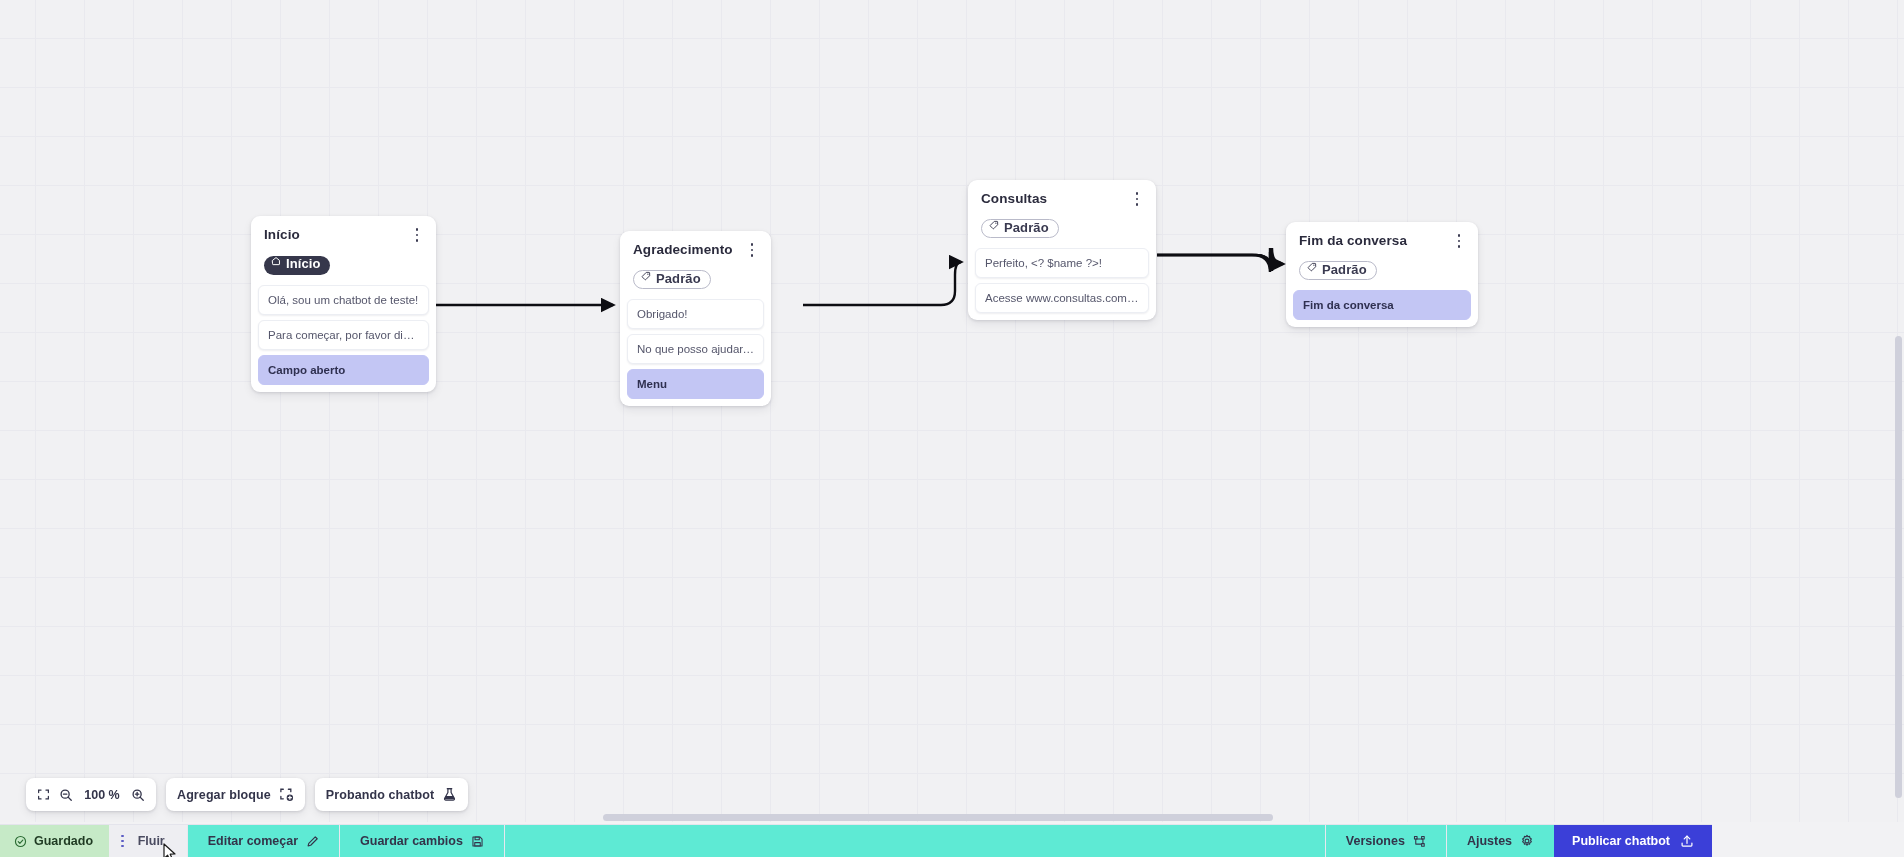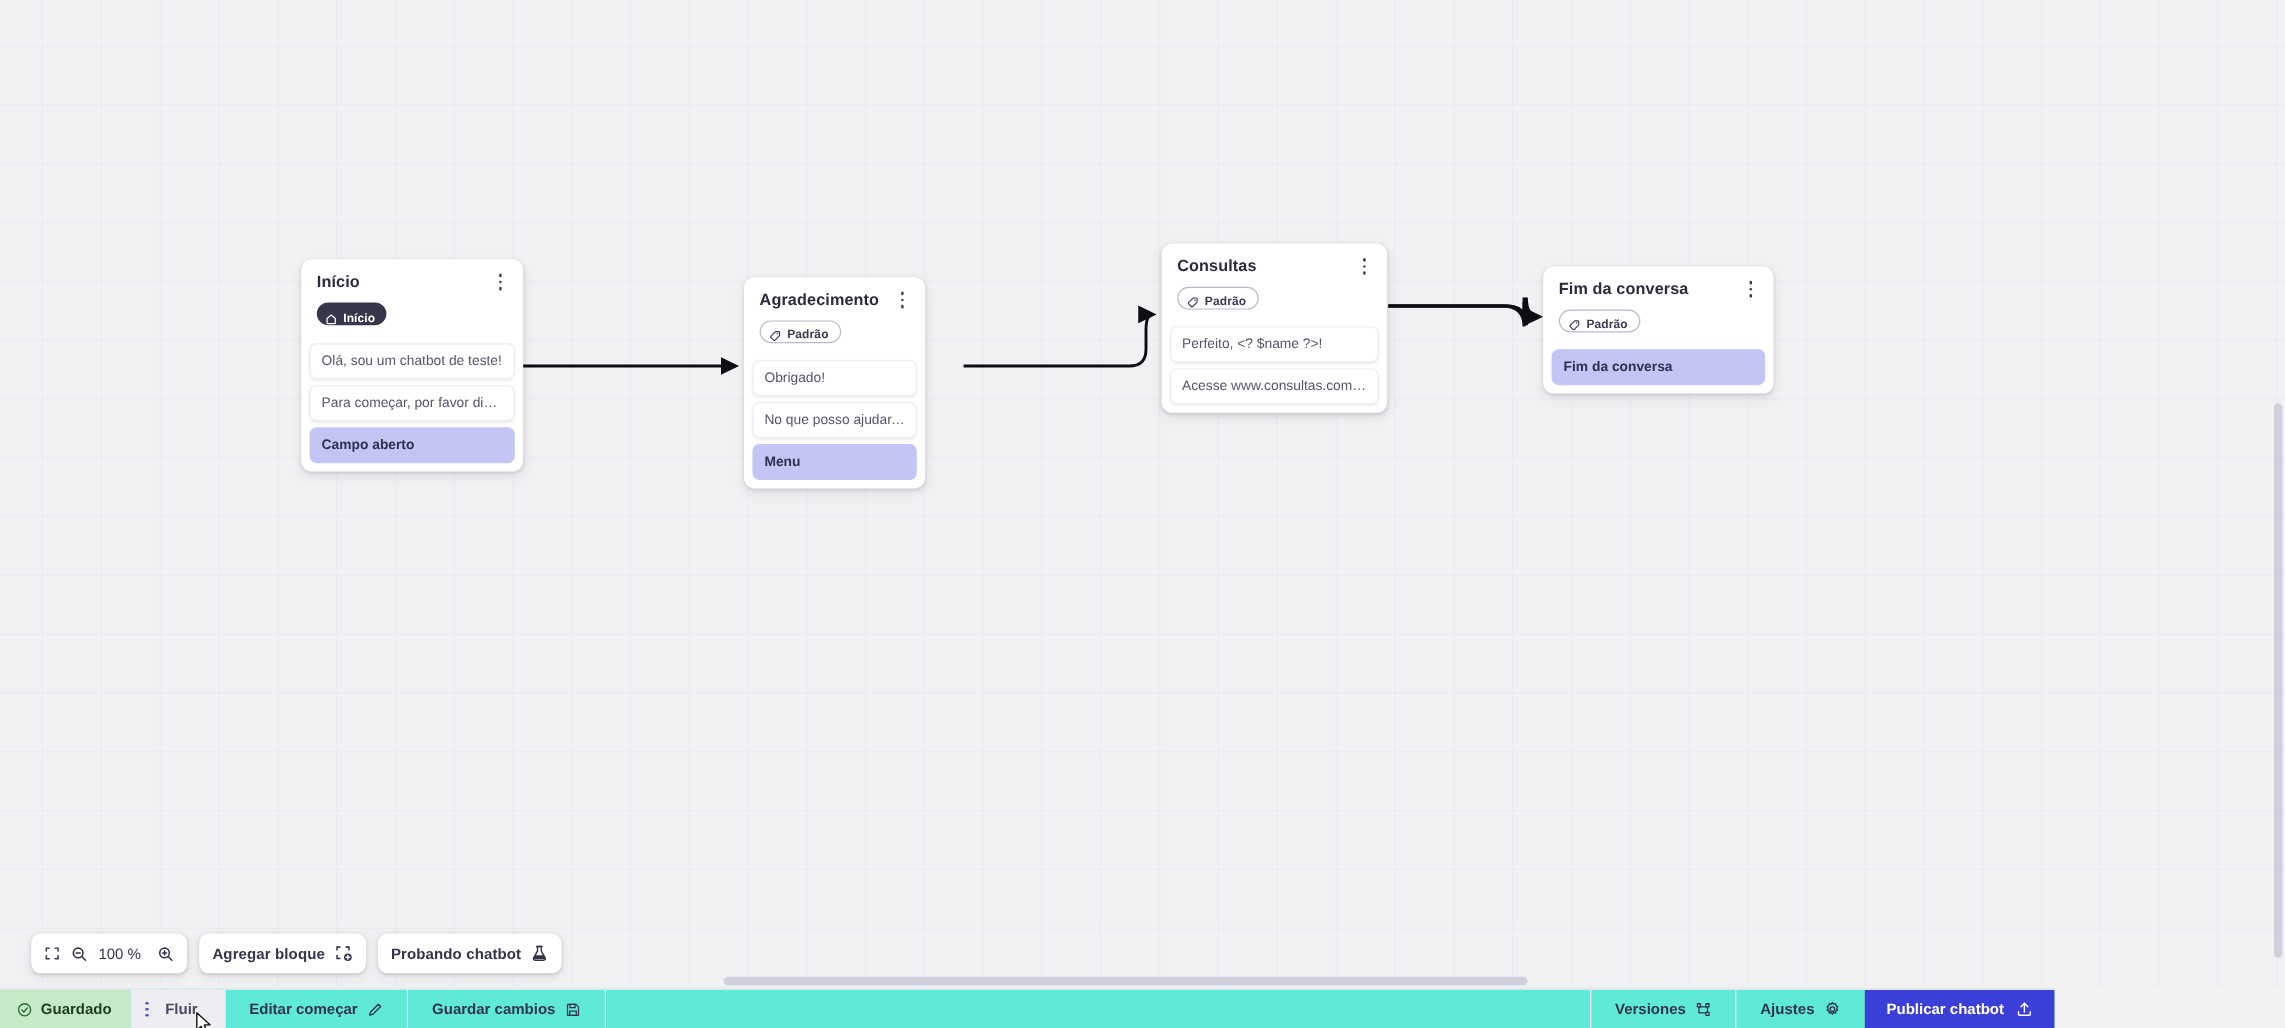--- a/index.html
+++ b/index.html
@@ -42,24 +42,24 @@
   .kebab {
     position: absolute; right: 11px; top: 9px;
     width: 16px; height: 20px;
     display: flex; flex-direction: column; align-items: center; justify-content: center; gap: 3px;
     cursor: pointer;
   }
   .kebab i { display: block; width: 2.6px; height: 2.6px; border-radius: 50%; background: #3b3b52; }
 
   .badge-row { margin-top: 9px; }
   .badge {
-    display: inline-flex; align-items: flex-end; gap: 5px;
+    display: inline-flex; align-items: flex-start; gap: 5px;
     height: 19px; padding: 0 9px 0 7px;
     border-radius: 11px;
-    font-size: 10px; font-weight: 700; letter-spacing: .1px;
+    font-size: 13px; font-weight: 700; letter-spacing: .1px;
   }
   .badge.start { background: #36374b; color: #ffffff; }
   .badge.default { background: #ffffff; color: #3a3a50; border: 1px solid #b9bac9; }
   .badge svg { display: block; }
 
   .rows { padding: 0 7px 7px 7px; }
   .row {
     border-radius: 6px;
     font-size: 11.5px;
     color: #55566b;
@@ -79,21 +79,21 @@
 
   
   #toolbar { position: absolute; left: 26px; bottom: 46px; display: flex; gap: 10px; z-index: 6; }
   .tb-group {
     background: #ffffff; border-radius: 8px;
     box-shadow: 0 1px 3px rgba(20,20,40,.14), 0 3px 10px rgba(20,20,40,.08);
     height: 33px; display: flex; align-items: center; padding: 0 11px; gap: 9px;
   }
   .tb-btn { display: flex; align-items: center; gap: 8px; cursor: pointer; }
   .tb-label { font-size: 12.5px; color: #33344a; font-weight: 600; letter-spacing: .1px; }
-  .zoom-val { font-size: 12.5px; color: #33344a; font-weight: 400; min-width: 40px; }
+  .zoom-val { font-size: 12.5px; color: #33344a; font-weight: 700; min-width: 40px; text-align: center; }
   .ic { display: flex; align-items: center; justify-content: center; cursor: pointer; }
 
   
   #statusbar {
     position: absolute; left: 0; bottom: 0; width: 1712px; height: 33px;
     background: #5eead4; border-top: 1px solid #e4e4ec;
     display: flex; align-items: stretch; z-index: 8;
   }
   .saved {
     background: #c6eac7; color: #1f3a22;
@@ -190,21 +190,21 @@
           </span>
         </div>
       </div>
       <div class="rows">
         <div class="row msg">Obrigado!</div>
         <div class="row msg">No que posso ajudar, &lt;? $name ...</div>
         <div class="row action">Menu</div>
       </div>
     </div>
 
-    <div class="node" style="left:968px; top:203px; width:188px;">
+    <div class="node" style="left:968px; top:180px; width:188px;">
       <div class="node-head">
         <div class="node-title">Consultas</div>
         <div class="kebab">
             <i></i>
             <i></i>
             <i></i>
           </div>
         <div class="badge-row">
           <span class="badge default">
             <span>

